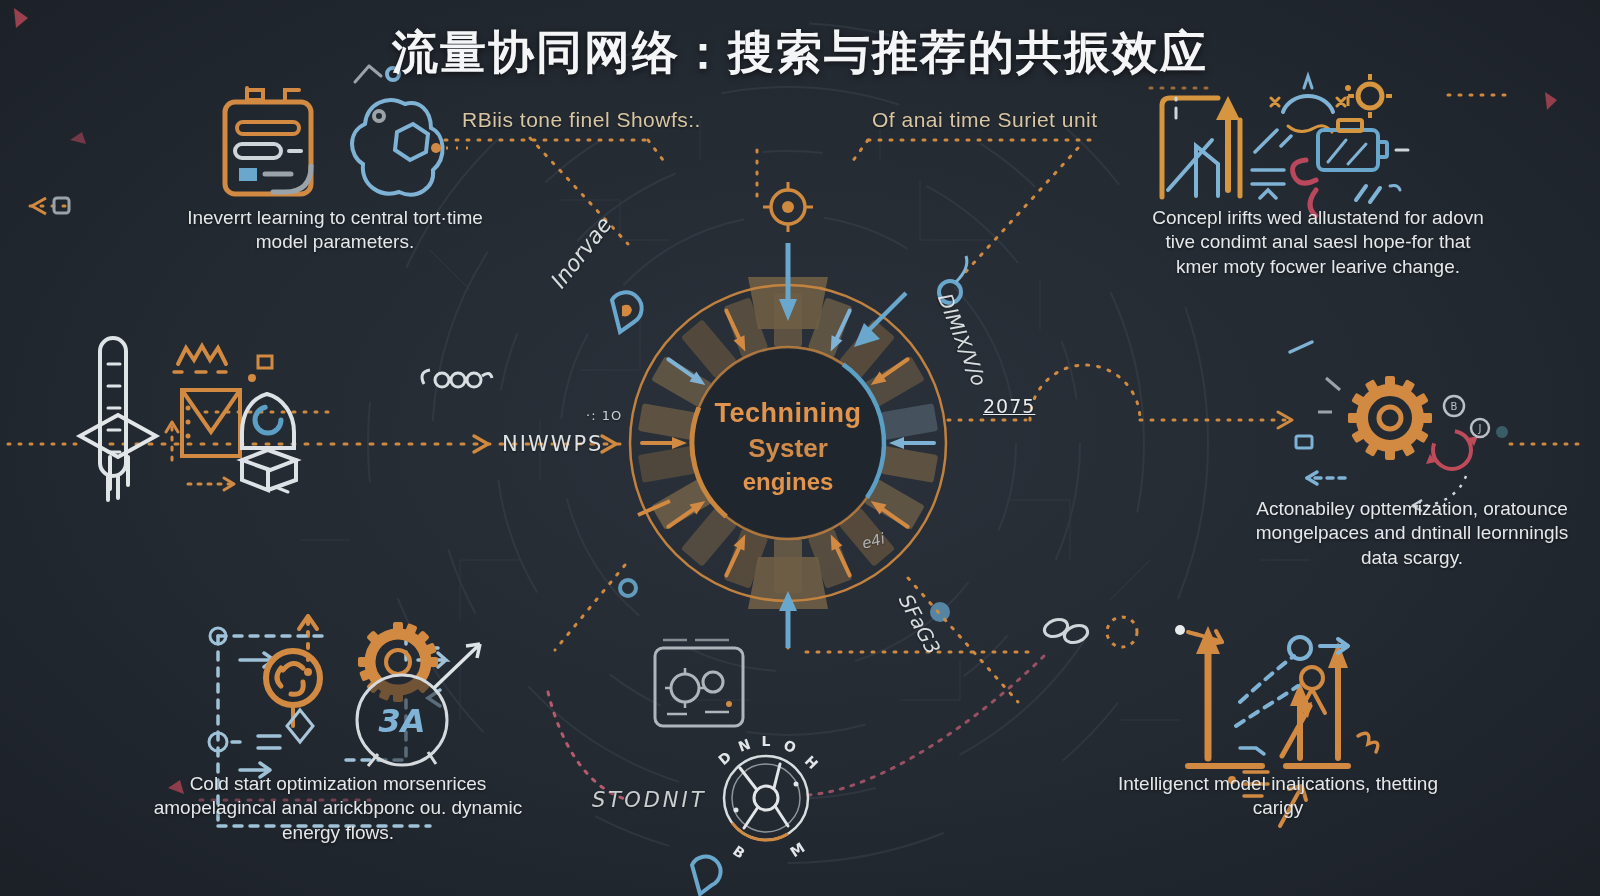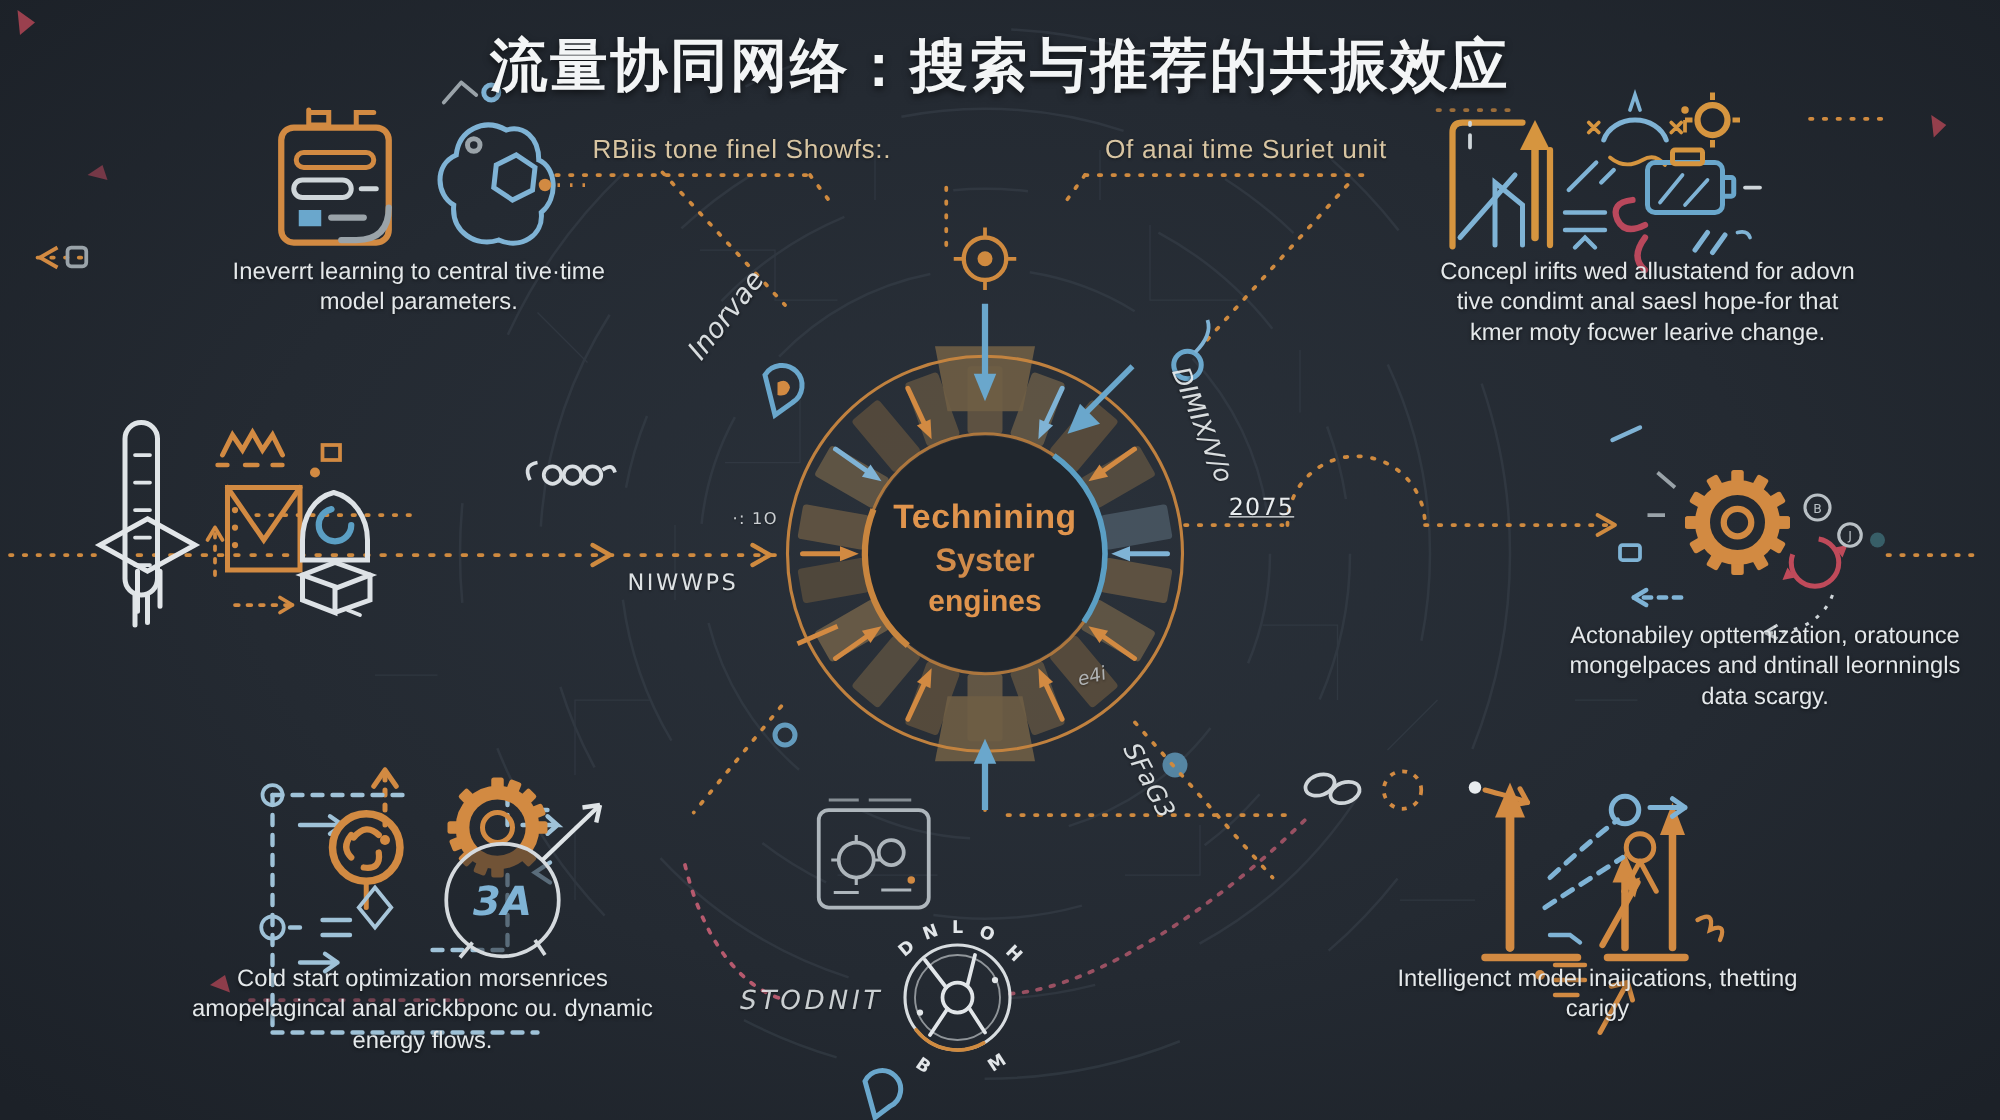--- a/index.html
+++ b/index.html
@@ -11,40 +11,39 @@
   .stage *{box-sizing:border-box;}
   svg.deco{position:absolute;left:0;top:0;}
   .title{
     position:absolute;left:0;top:22px;width:100%;text-align:center;
     color:#f3f5f6;font-size:46px;font-weight:bold;letter-spacing:2px;
     text-shadow:0 2px 6px rgba(0,0,0,.6);
   }
   .flowlabel{
     position:absolute;color:#d8c5a2;font-size:21px;letter-spacing:.5px;
     text-shadow:0 1px 2px rgba(0,0,0,.5);
-    margin-left:12px;
   }
   .txt{
     position:absolute;color:#e4e8ea;font-size:19px;line-height:1.28;text-align:center;
     text-shadow:0 1px 3px rgba(0,0,0,.55);
   }
   .hub{
     position:absolute;left:678px;top:398px;width:220px;text-align:center;color:#e0944d;
   }
   .hub .l1{font-size:27px;font-weight:bold;letter-spacing:.5px;}
   .hub .l2{font-size:26px;font-weight:bold;opacity:.92;margin-top:4px;}
   .hub .l3{font-size:24px;font-weight:bold;margin-top:4px;}
   .scribble{
     position:absolute;color:#e8ecee;font-family:"DejaVu Sans",sans-serif;
     text-shadow:0 1px 2px rgba(0,0,0,.5);
   }
   .s-inorvae{left:540px;top:240px;font-size:22px;font-style:italic;transform:rotate(-52deg);opacity:.92;}
   .s-dimix{left:955px;top:290px;font-size:20px;font-style:italic;transform:rotate(68deg);transform-origin:left top;opacity:.92;}
   .s-sfag{left:915px;top:590px;font-size:20px;font-style:italic;transform:rotate(62deg);transform-origin:left top;opacity:.92;}
-  .s-niwwps{left:502px;top:456px;font-size:18px;letter-spacing:2px;opacity:.95;text-align:right;}
+  .s-niwwps{left:502px;top:432px;font-size:21px;letter-spacing:2px;opacity:.95;text-align:right;}
   .s-year{left:960px;top:395px;font-size:19px;text-decoration:underline;letter-spacing:1px;margin-left:23px;}
   .s-stodnit{left:592px;top:788px;font-size:21px;letter-spacing:3px;opacity:.85;font-style:italic;}
   .s-ten{left:586px;top:408px;font-size:13px;opacity:.85;letter-spacing:1px;}
   .s-e4i{left:862px;top:532px;font-size:15px;font-style:italic;transform:rotate(-14deg);color:#c7cdd2;opacity:.8;}
 </style>
 </head>
 <body>
 
 <div class="stage">
 
@@ -510,21 +509,21 @@
       <path d="M1280,826 l22,-40 M1302,786 l4,14 M1302,786 l-13,3" stroke="#d28a42" stroke-width="4"></path>
       <path d="M1358,736 q14,-8 10,8 q14,-6 8,8" stroke="#d28a42" stroke-width="3.5"></path>
     </g>
   </svg>
 
   <div class="title">流量协同网络：搜索与推荐的共振效应</div>
 
   <div class="flowlabel" style="left:462px;top:108px;">RBiis tone finel Showfs:.</div>
   <div class="flowlabel" style="left:872px;top:108px;">Of anai time Suriet unit</div>
 
-  <div class="txt" style="left:170px;top:206px;width:330px;">Ineverrt learning to central tive·time model parameters.</div>
+  <div class="txt" style="left:170px;top:206px;width:330px;">Ineverrt learning to central tort·time model parameters.</div>
   <div class="txt" style="left:1122px;top:206px;width:336px;margin-left:28px;">Concepl irifts wed allustatend for adovn tive condimt anal saesl hope-for that kmer moty focwer learive change.</div>
   <div class="txt" style="left:1242px;top:497px;width:340px;">Actonabiley opttemization, oratounce mongelpaces and dntinall leornningls data scargy.</div>
   <div class="txt" style="left:150px;top:772px;width:376px;">Cold start optimization morsenrices amopelagincal anal arickbponc ou. dynamic energy flows.</div>
   <div class="txt" style="left:1108px;top:772px;width:340px;">Intelligenct model inaijcations, thetting carigy</div>
 
   <div class="hub">
     <div class="l1">Technining</div>
     <div class="l2">Syster</div>
     <div class="l3">engines</div>
   </div>

